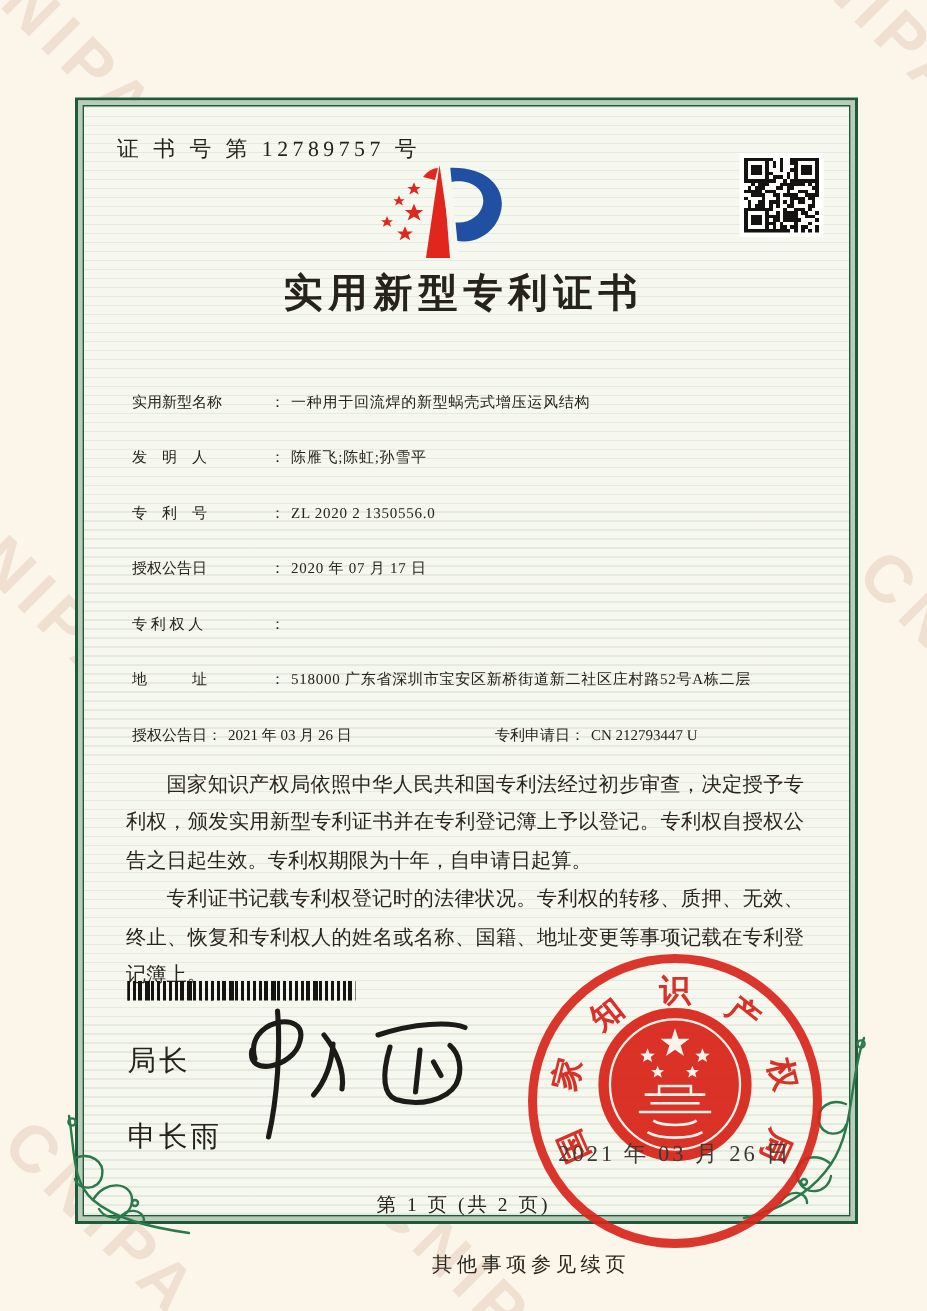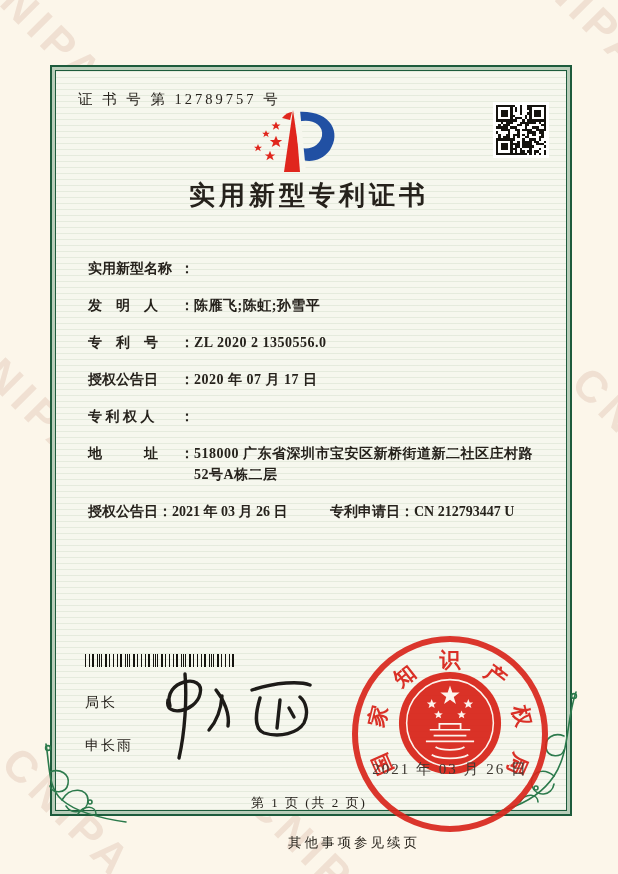--- a/index.html
+++ b/index.html
@@ -34,42 +34,42 @@
   
   .cert-no{position:absolute;left:78px;top:90px;font-size:14.5px;letter-spacing:3px;z-index:4;}
   .logo{position:absolute;left:246px;top:106px;width:104px;height:72px;z-index:4;}
   .qr{position:absolute;left:493px;top:102px;width:56px;height:56px;background:#fff;padding:3px;box-sizing:border-box;z-index:4;}
   .qr svg{width:100%;height:100%;display:block;}
   .doc-title{
     position:absolute;left:0;top:178px;width:618px;text-align:center;
     font-size:26px;font-weight:bold;letter-spacing:4px;z-index:4;
   }
   
-  .fields{position:absolute;left:88px;top:258px;width:448px;z-index:4;font-size:14px;line-height:21px;font-weight:bold;}
+  .fields{position:absolute;left:88px;top:258px;width:448px;z-index:4;font-size:10px;line-height:21px;}
   .frow{display:flex;margin-bottom:16px;}
   .flabel{flex:0 0 92px;white-space:nowrap;}
   .fcolon{flex:0 0 14px;}
   .fvalue{flex:1;letter-spacing:0.5px;}
   .grant-row{display:flex;margin-bottom:0;}
   .grant-first{flex:0 0 242px;display:flex;align-items:flex-end;}
   .grant-second{display:flex;}
   .glabel{white-space:nowrap;}
   
   .paras{position:absolute;left:84px;top:510px;width:452px;z-index:4;
     font-size:13.5px;line-height:1.88;text-align:justify;color:#2a261f;}
   .paras p{margin:0;text-indent:2em;}
   
   .barcode{
     position:absolute;left:85px;top:654px;width:152px;height:13px;z-index:4;
     background-image:
       repeating-linear-gradient(90deg,#15130f 0 1.5px,transparent 1.5px 4px),
       repeating-linear-gradient(90deg,#15130f 0 1px,transparent 1px 7px);
   }
   
-  .signer{position:absolute;left:85px;top:694px;z-index:4;font-size:14px;letter-spacing:2px;}
+  .signer{position:absolute;left:85px;top:694px;z-index:4;font-size:19px;letter-spacing:2px;}
   .signer .line2{margin-top:25px;text-align:center;}
   .signature{position:absolute;left:152px;top:666px;width:186px;height:100px;z-index:5;}
   
   .seal{
     position:absolute;left:352px;top:636px;width:184px;height:184px;z-index:6;
     border:6px solid rgba(216,37,27,0.92);border-radius:50%;
   }
   .seal-char{
     position:absolute;left:50%;top:50%;
     font-size:21px;font-weight:bold;color:rgba(216,37,27,0.95);
@@ -298,20 +298,21 @@
         <rect x="2" y="16" width="3" height="3" fill="#15130f"></rect>
       </svg>
   </div>
 
   <div class="doc-title">实用新型专利证书</div>
 
   <div class="fields">
     <div class="frow">
       <span class="flabel">实用新型名称</span>
         <span class="fcolon">：</span>
+      <span class="fvalue">一种用于回流焊的新型蜗壳式增压运风结构</span>
     </div>
     <div class="frow">
       <span class="flabel">发　明　人</span>
         <span class="fcolon">：</span>
       <span class="fvalue">陈雁飞;陈虹;孙雪平</span>
     </div>
     <div class="frow">
       <span class="flabel">专　利　号</span>
         <span class="fcolon">：</span>
       <span class="fvalue">ZL 2020 2 1350556.0</span>
@@ -337,20 +338,24 @@
         <span>2021 年 03 月 26 日</span>
       </span>
       <span class="grant-second">
         <span class="glabel">专利申请日</span>
           <span class="fcolon">：</span>
         <span>CN 212793447 U</span>
       </span>
     </div>
   </div>
 
+  <div class="paras">
+    <p>国家知识产权局依照中华人民共和国专利法经过初步审查，决定授予专利权，颁发实用新型专利证书并在专利登记簿上予以登记。专利权自授权公告之日起生效。专利权期限为十年，自申请日起算。</p>
+    <p>专利证书记载专利权登记时的法律状况。专利权的转移、质押、无效、终止、恢复和专利权人的姓名或名称、国籍、地址变更等事项记载在专利登记簿上。</p>
+  </div>
 
   <div class="barcode"></div>
 
   <div class="signer">
     <div>局长</div>
     <div class="line2">申长雨</div>
   </div>
 
   <div class="signature">
     <svg viewBox="0 0 186 100" width="186" height="100" fill="none" stroke="#1d1b18" stroke-width="3.4" stroke-linecap="round" stroke-linejoin="round">

